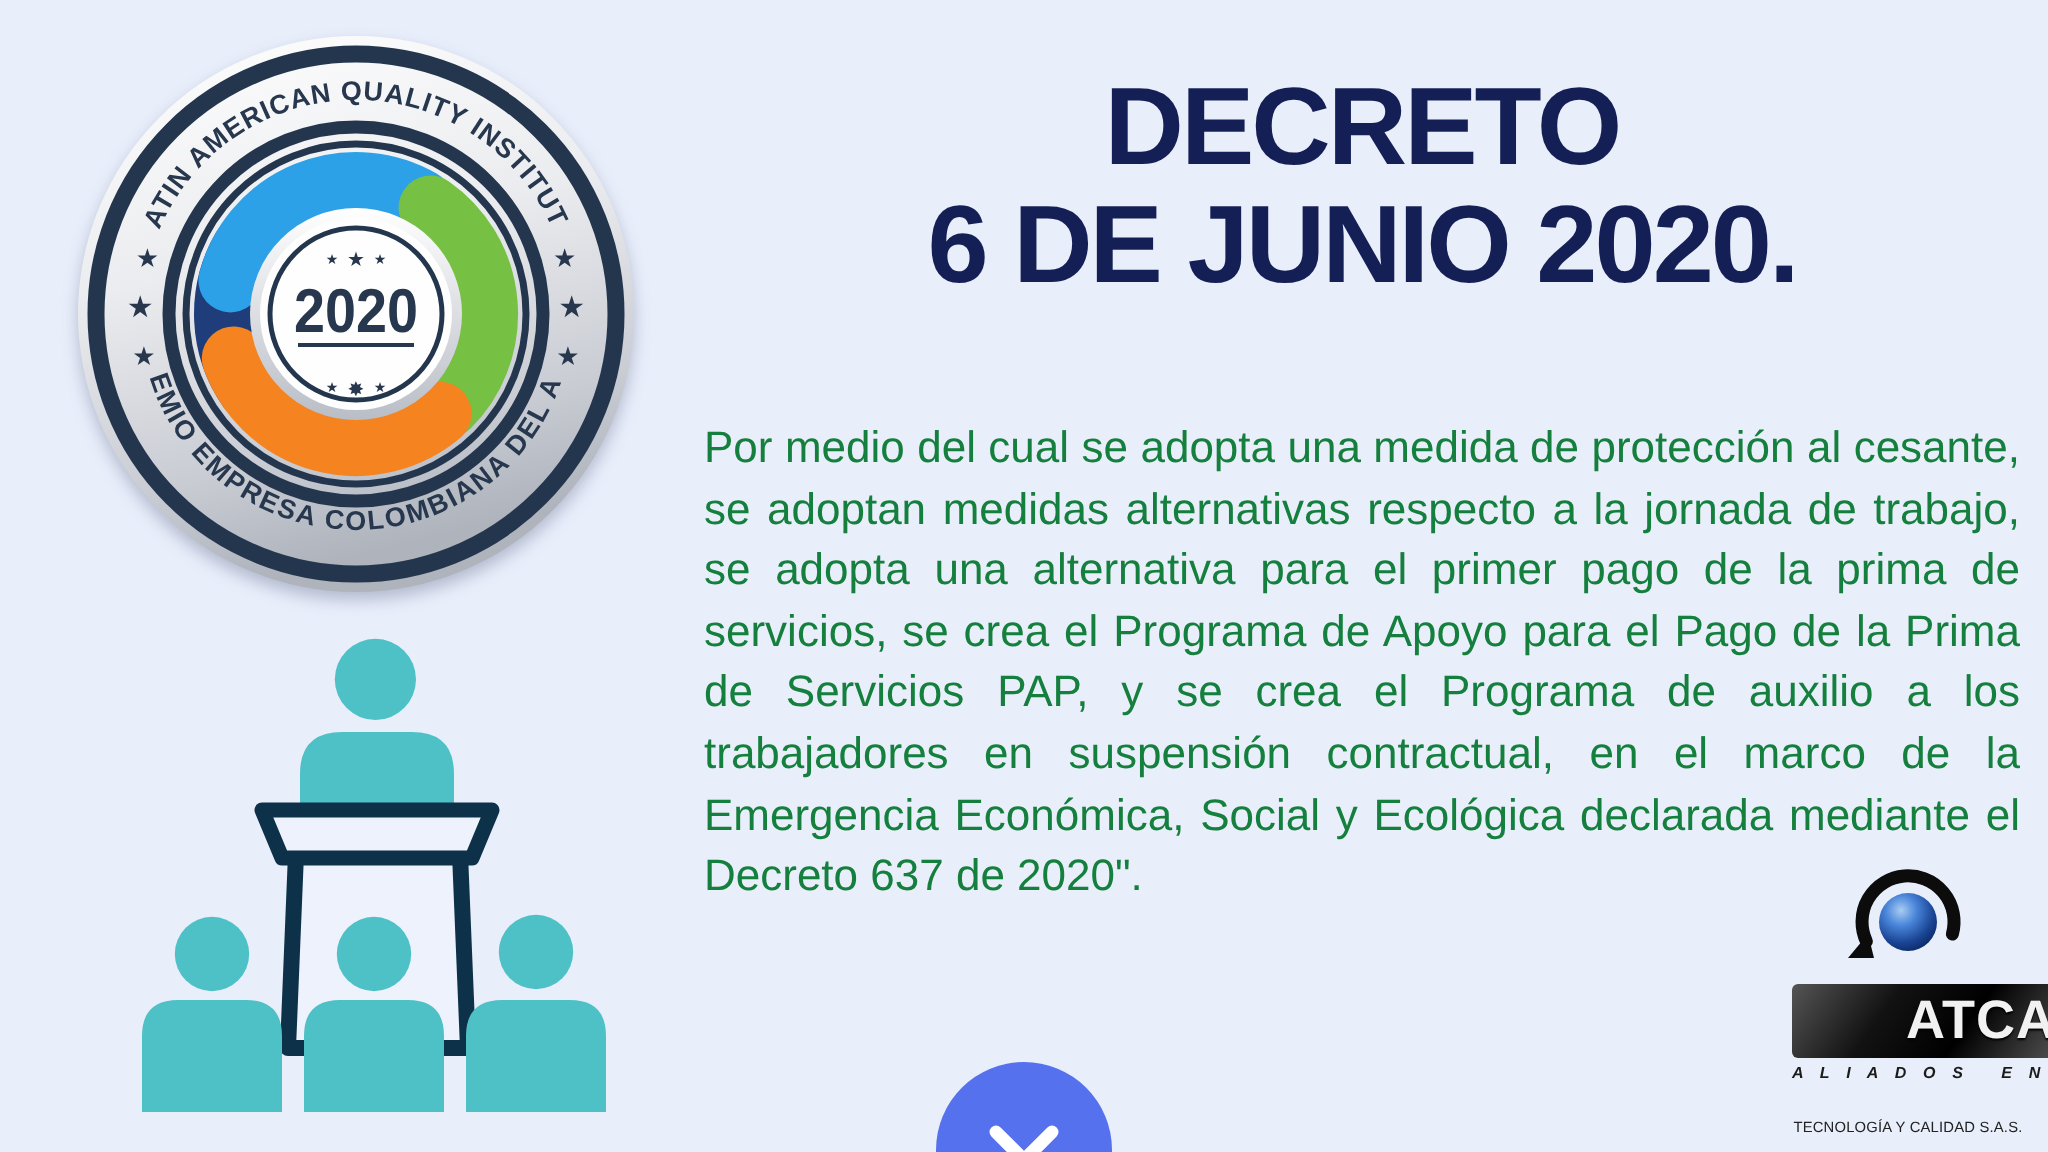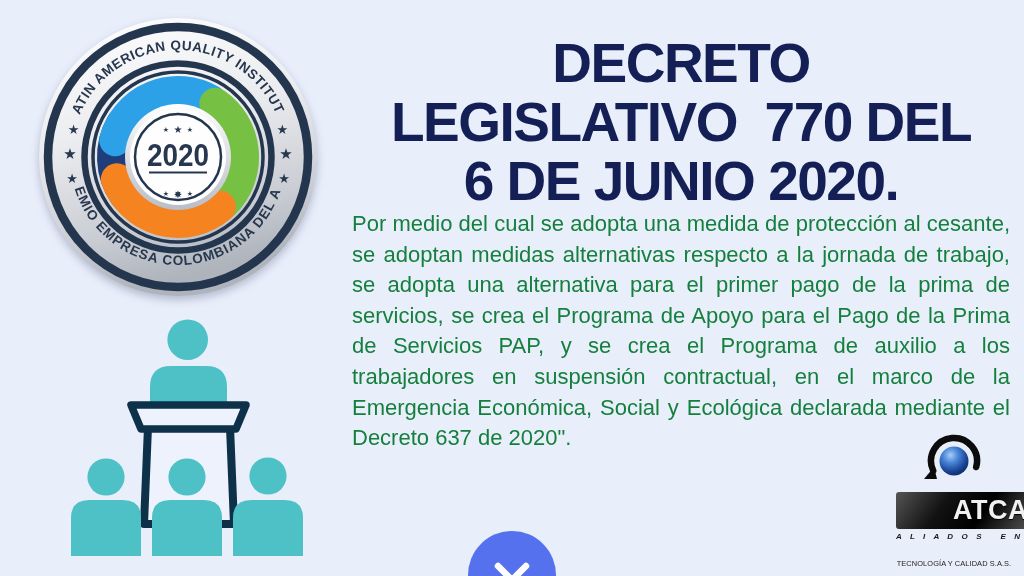--- a/index.html
+++ b/index.html
@@ -102,21 +102,20 @@
       <path d="M11 241 L11 203 Q11 185 29 185 L63 185 Q81 185 81 203 L81 241 Z"></path>
       <circle cx="127" cy="162" r="18.6"></circle>
       <path d="M92 241 L92 203 Q92 185 110 185 L144 185 Q162 185 162 203 L162 241 Z"></path>
       <circle cx="208" cy="161" r="18.6"></circle>
       <path d="M173 241 L173 203 Q173 185 191 185 L225 185 Q243 185 243 203 L243 241 Z"></path>
     </g>
   </svg>
 
   <div class="title">
     <span class="title-line">DECRETO</span>
-    <span class="title-line">LEGISLATIVO  770 DEL</span>
     <span class="title-line">6 DE JUNIO 2020.</span>
   </div>
 
   <div class="body-text">Por medio del cual se adopta una medida de protección al cesante, se adoptan medidas alternativas respecto a la jornada de trabajo, se adopta una alternativa para el primer pago de la prima de servicios, se crea el Programa de Apoyo para el Pago de la Prima de Servicios  PAP, y se crea el Programa de auxilio a los trabajadores en suspensión contractual, en el marco de la Emergencia Económica, Social y Ecológica declarada mediante el Decreto 637 de 2020".</div>
 
   <div class="atcal">
     <svg class="atcal-eye" width="78" height="56" viewBox="0 0 78 56">
       <defs>
         <radialGradient id="sphere" cx="0.38" cy="0.3" r="0.75">
           <stop offset="0" stop-color="#a9cdf2"></stop>

